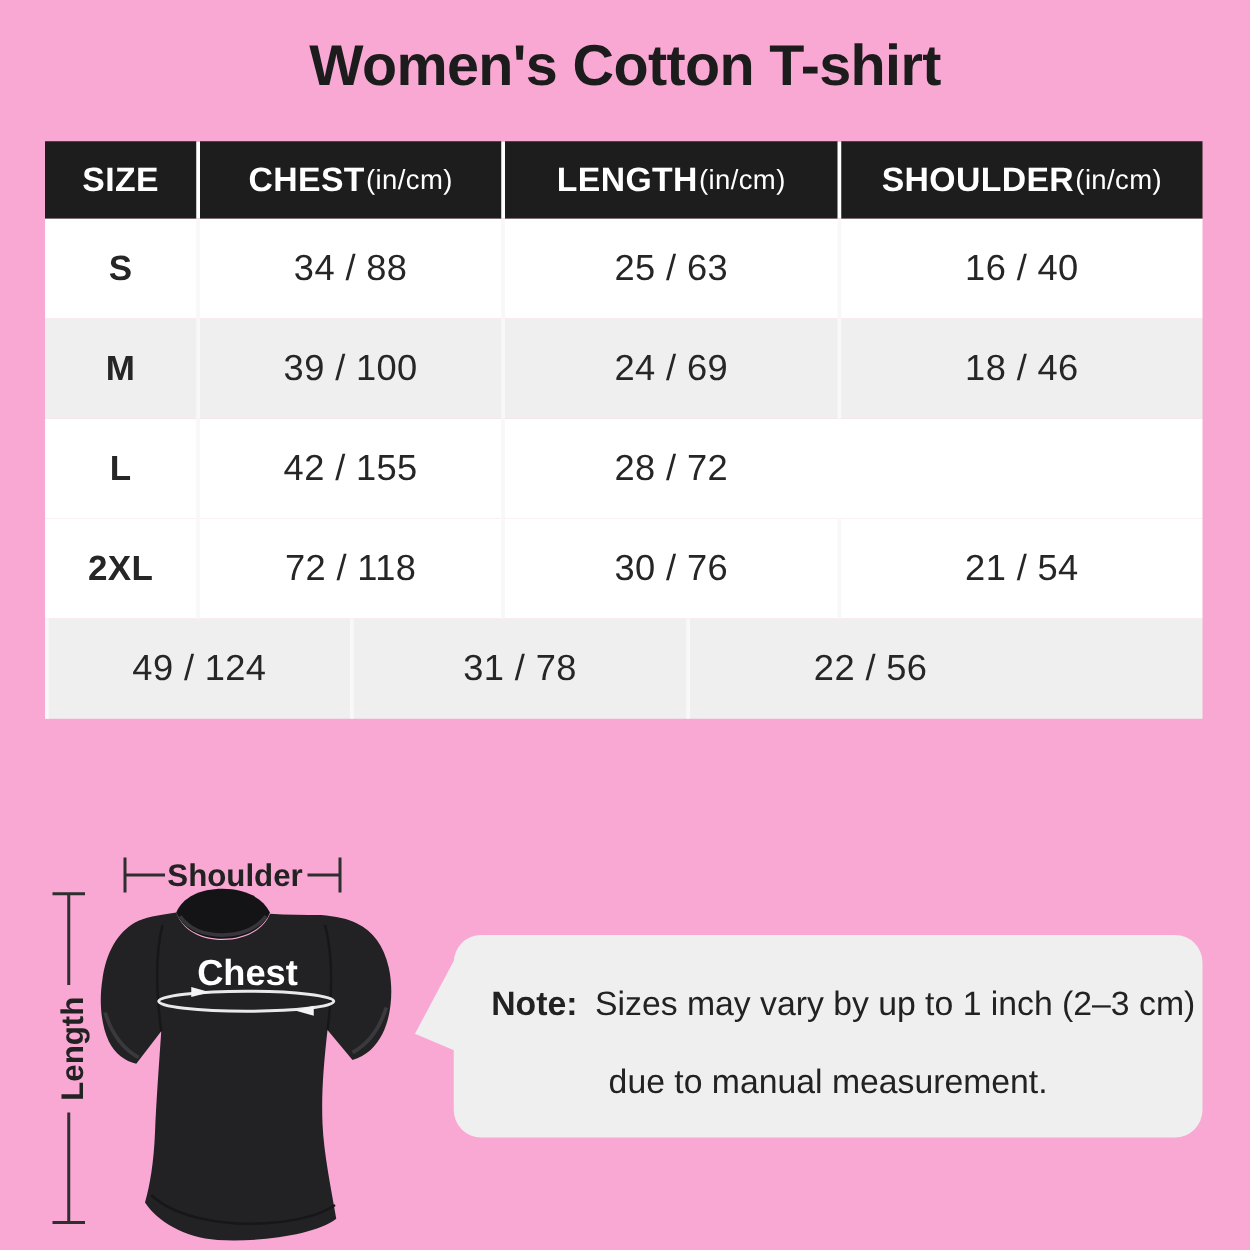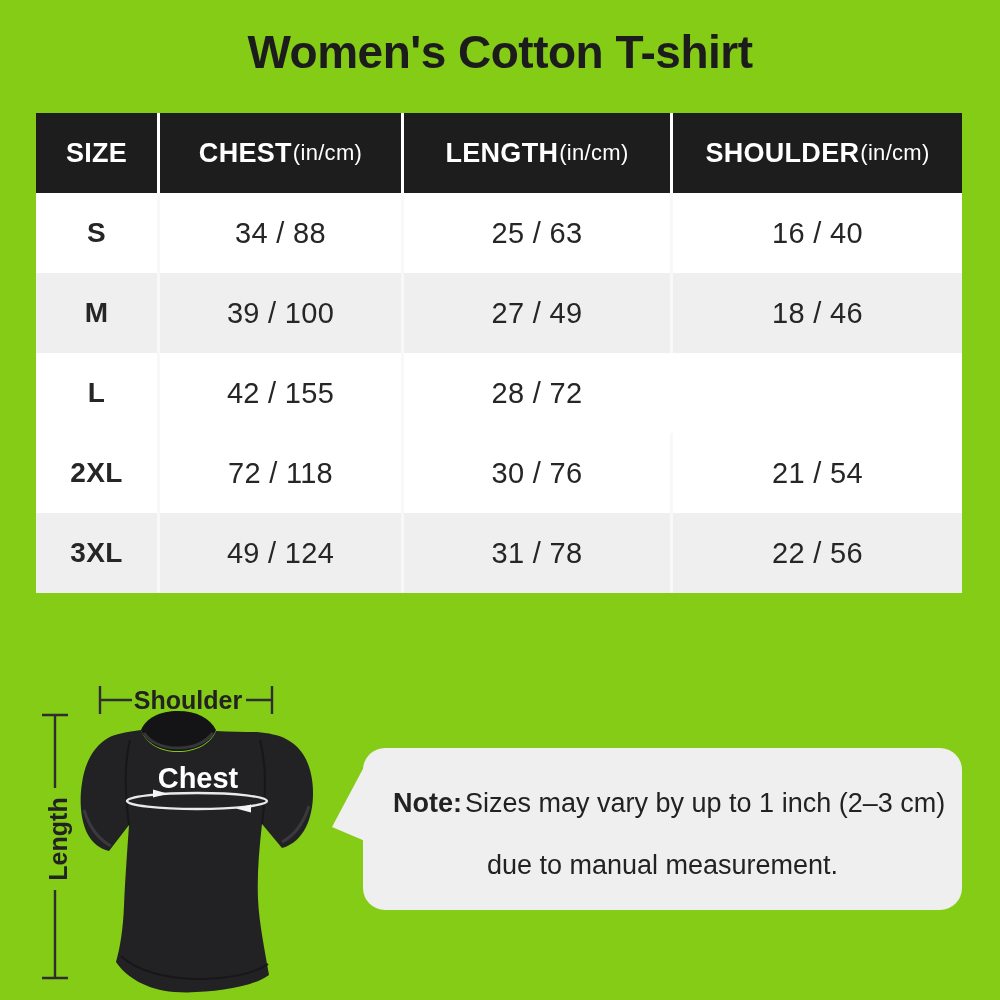--- a/index.html
+++ b/index.html
@@ -1,27 +1,27 @@
 <!DOCTYPE html>
 <html><head>
 <meta charset="utf-8">
 <style>
   html,body{margin:0;padding:0;background:#ffffff;}
-  .page{position:relative;width:1000px;height:1000px;background:#84cc16;overflow:hidden;
+  .page{position:relative;width:1000px;height:1000px;background:#f9a8d4;overflow:hidden;
         font-family:"Liberation Sans","DejaVu Sans",sans-serif;color:#262626;}
 
   
   .title{margin:0;padding-top:24px;height:56px;text-align:center;
          font-size:46px;line-height:56px;font-weight:800;letter-spacing:-0.5px;color:#1c1c1c;}
 
   
   .size-table{position:absolute;left:36px;top:113px;width:926px;}
   .tr{display:flex;height:80px;background:#ffffff;}
   .tr.alt{background:#efefef;}
-  .tr.thead{height:80px;background:#1d1d1d;color:#ffffff;}
+  .tr.thead{height:62px;background:#1d1d1d;color:#ffffff;}
   .td,.th{box-sizing:border-box;display:flex;align-items:center;justify-content:center;
           font-size:29px;font-weight:500;letter-spacing:0.3px;}
   .c0{width:121px;}
   .c1{width:244px;}
   .c2{width:269px;}
   .c3{width:292px;}
   .c1,.c2,.c3{border-left:3px solid #f8f8f8;}
   .thead .c1,.thead .c2,.thead .c3{border-left:3px solid #ffffff;}
   .th{font-size:27px;font-weight:700;}
   .cname{font-weight:700;}
@@ -37,21 +37,21 @@
                  font-size:25px;font-weight:700;fill:#222222;}
   .chest-label{font-family:"Liberation Sans","DejaVu Sans",sans-serif;
                font-size:29px;font-weight:700;fill:#ffffff;}
 
   
   .note-bubble{position:absolute;left:363px;top:88px;width:599px;height:162px;
                background:#efefef;border-radius:22px;box-sizing:border-box;
                padding:24px 30px 0;text-align:center;}
   .note-tail{position:absolute;left:328px;top:95px;width:38px;height:95px;}
   .note-line{font-size:27px;line-height:62px;font-weight:500;color:#222222;white-space:nowrap;}
-  .note-label{font-weight:700;margin-right:3px;}
+  .note-label{font-weight:700;margin-right:14px;}
 </style>
 </head>
 <body>
 
 <div class="page">
 
   <h1 class="title">Women's Cotton T-shirt</h1>
 
   <div class="size-table">
     <div class="tr thead">
@@ -75,36 +75,35 @@
 
     <div class="tr">
       <div class="td c0 size-cell">S</div>
       <div class="td c1">34 / 88</div>
       <div class="td c2">25 / 63</div>
       <div class="td c3">16 / 40</div>
     </div>
     <div class="tr alt">
       <div class="td c0 size-cell">M</div>
       <div class="td c1">39 / 100</div>
-      <div class="td c2">27 / 49</div>
+      <div class="td c2">24 / 69</div>
       <div class="td c3">18 / 46</div>
     </div>
     <div class="tr">
       <div class="td c0 size-cell">L</div>
       <div class="td c1">42 / 155</div>
       <div class="td c2">28 / 72</div>
     </div>
     <div class="tr">
       <div class="td c0 size-cell">2XL</div>
       <div class="td c1">72 / 118</div>
       <div class="td c2">30 / 76</div>
       <div class="td c3">21 / 54</div>
     </div>
     <div class="tr alt">
-      <div class="td c0 size-cell">3XL</div>
       <div class="td c1">49 / 124</div>
       <div class="td c2">31 / 78</div>
       <div class="td c3">22 / 56</div>
     </div>
   </div>
 
   <div class="diagram">
 
     <svg class="diagram-svg" viewBox="0 0 320 340">
 

